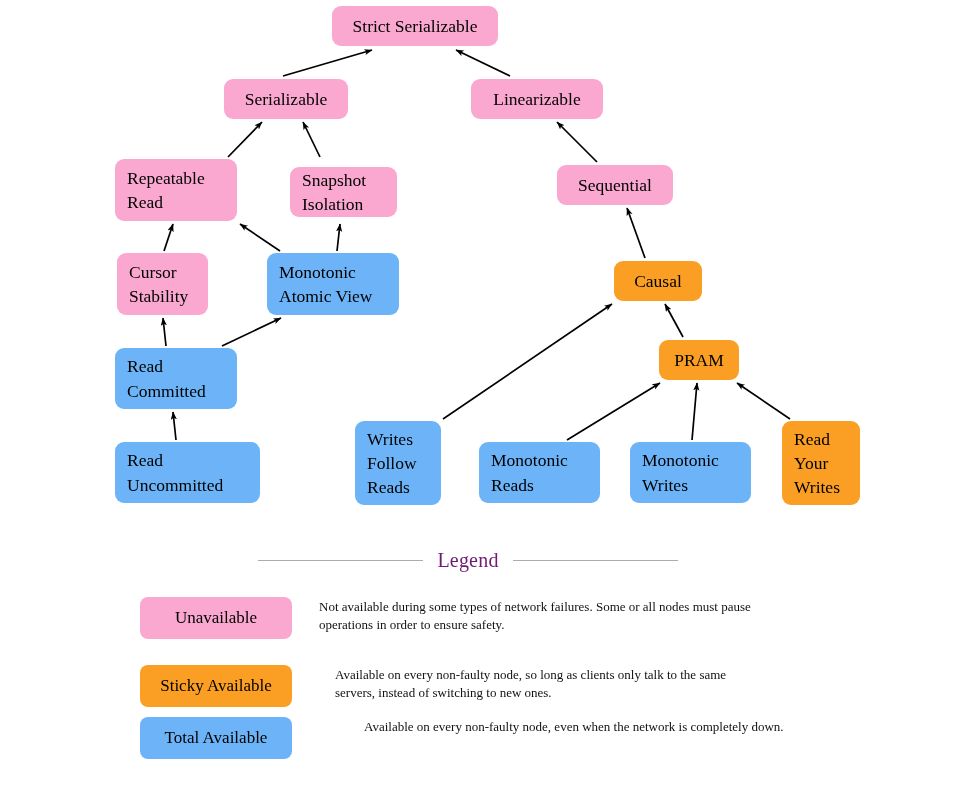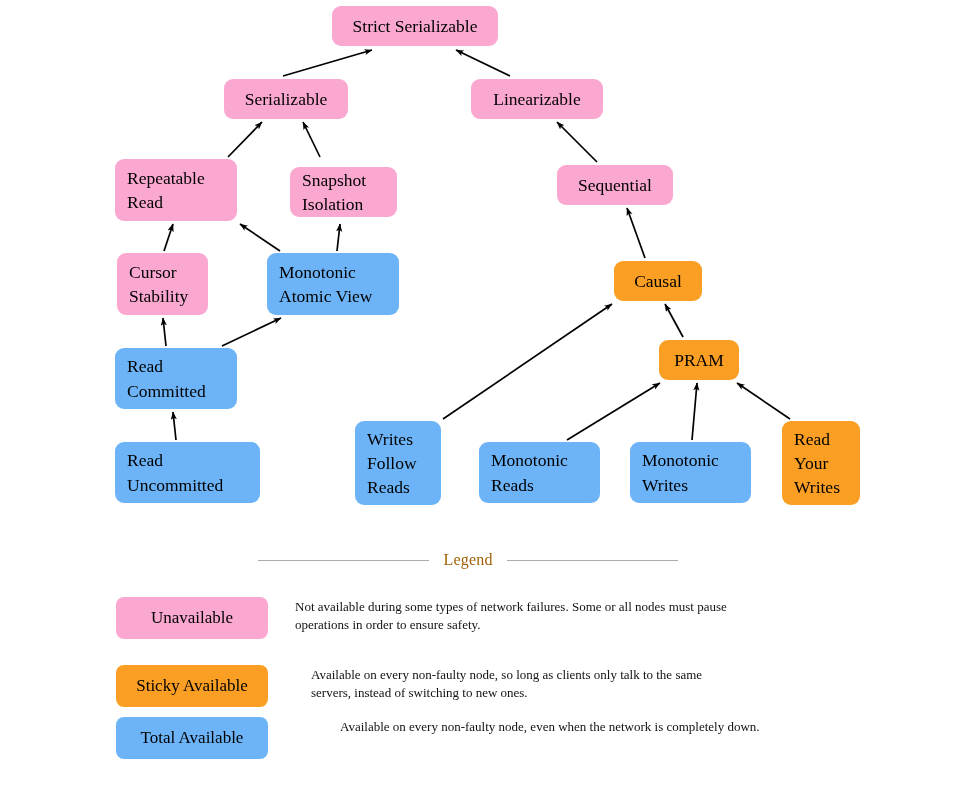--- a/index.html
+++ b/index.html
@@ -77,42 +77,43 @@
     display: flex;
     align-items: center;
     gap: 14px;
   }
   #legend-head .rule {
     flex: 1 1 auto;
     height: 1px;
     background: #b0aaaa;
   }
   #legend-title {
-    font-size: 16px;
-    color: #a16207;
+    font-size: 20px;
+    color: #701a75;
     letter-spacing: 0.2px;
     white-space: nowrap;
   }
   .legend-row {
     position: absolute;
     left: 116px;
     width: 800px;
     display: flex;
     align-items: flex-start;
   }
   .legend-swatch {
     flex: 0 0 auto;
     width: 152px;
     height: 42px;
     border-radius: 8px;
     display: flex;
     align-items: center;
     justify-content: center;
     font-size: 17px;
     color: #000;
+    margin-left: 24px;
   }
   .legend-desc {
     margin-left: 27px;
     width: 432px;
     font-size: 13px;
     line-height: 1.42;
     color: #111;
     padding-top: 1px;
   }
 </style>

